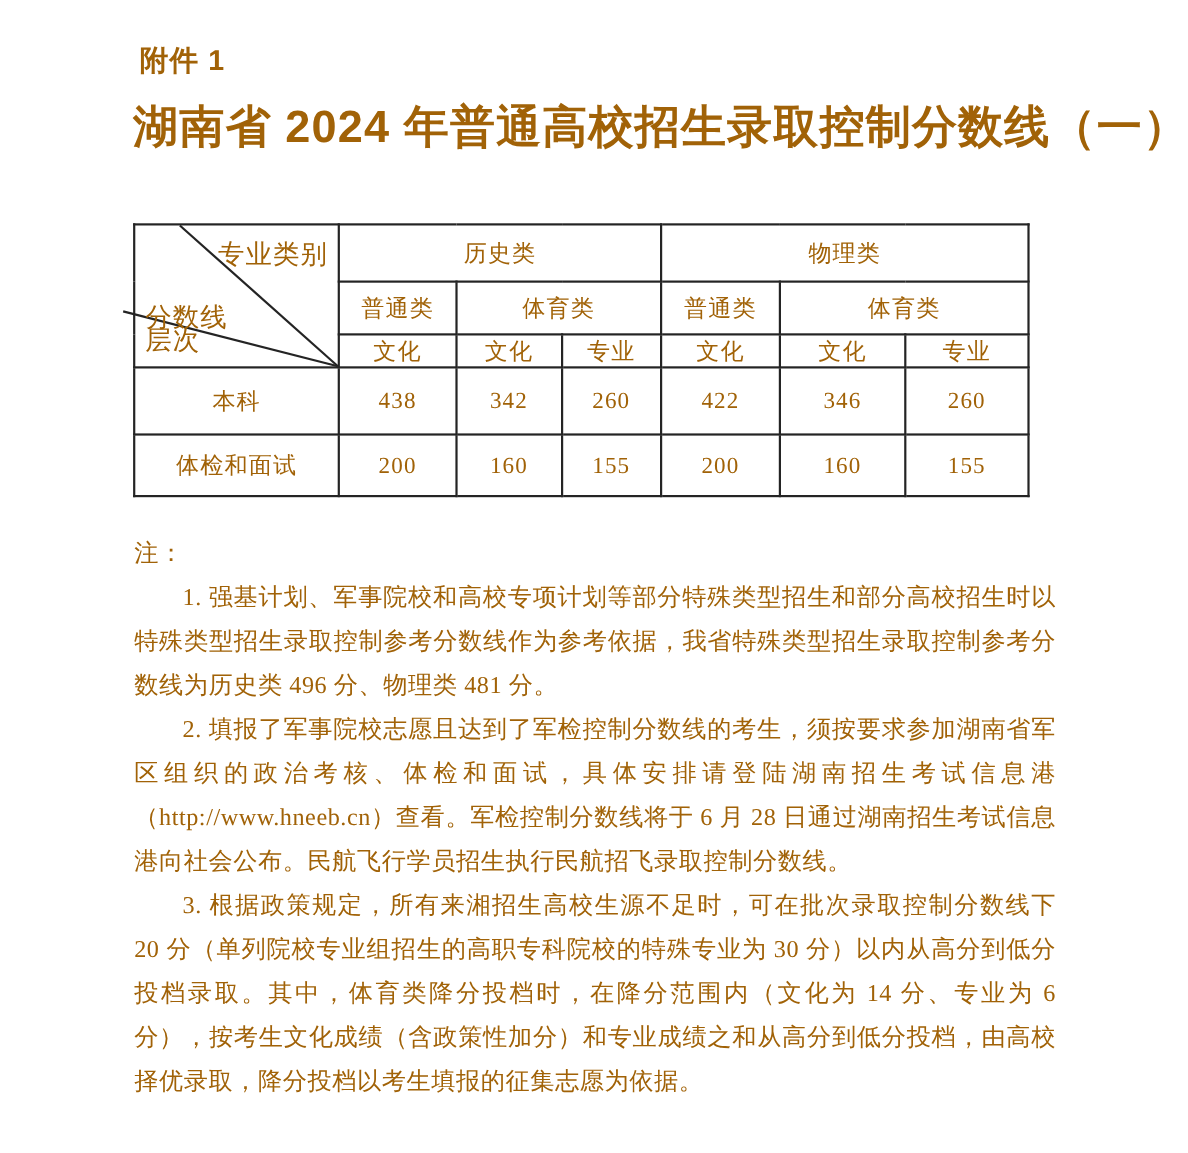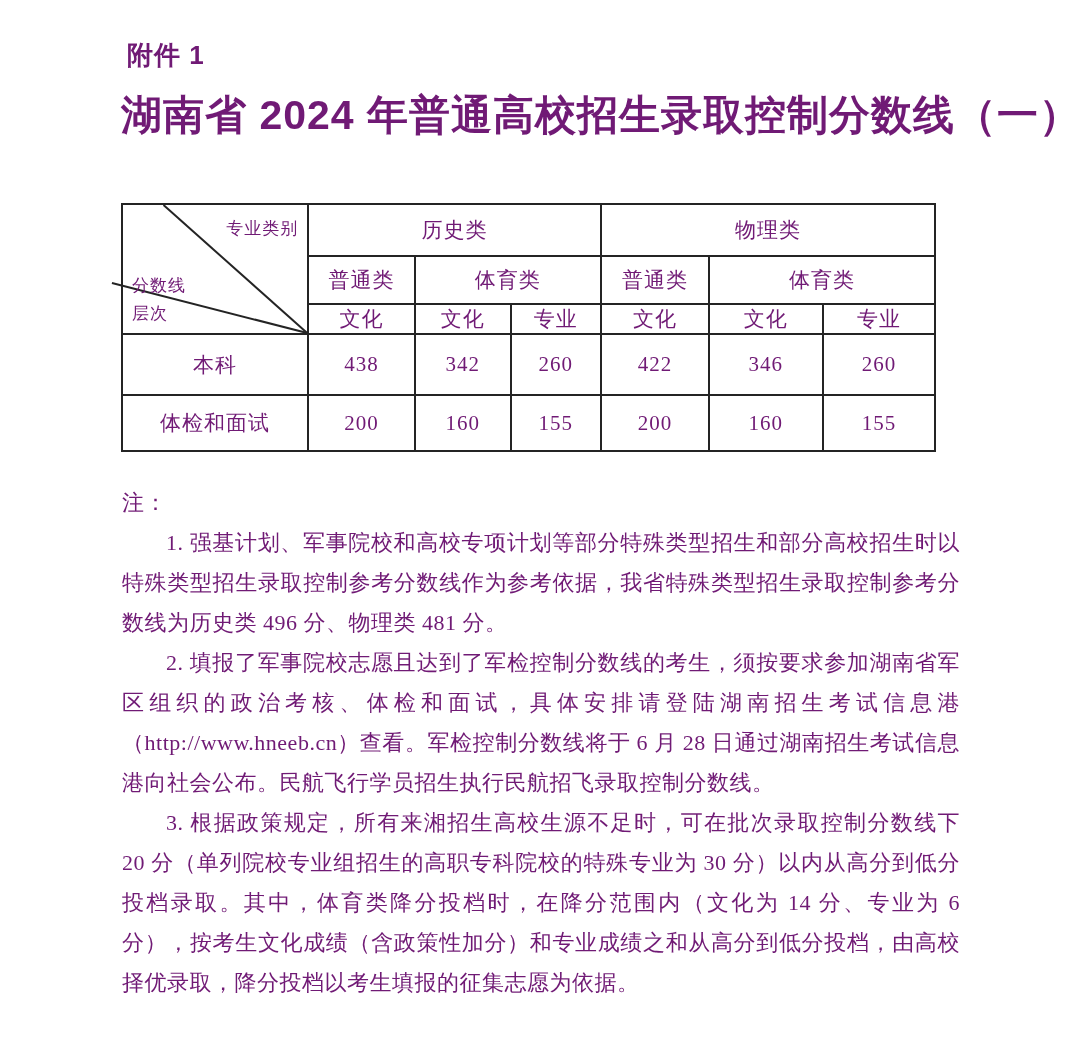--- a/index.html
+++ b/index.html
@@ -5,21 +5,21 @@
   html, body {
     margin: 0;
     padding: 0;
     background: #ffffff;
   }
   .page {
     position: relative;
     width: 1080px;
     height: 1048px;
     background: #ffffff;
-    color: #701a75;
+    color: #a16207;
     font-family: "Liberation Serif", "DejaVu Serif", serif;
     overflow: hidden;
   }
   .attachment {
     position: absolute;
     left: 127px;
     top: 38px;
     font-family: "Liberation Sans", "DejaVu Sans", sans-serif;
     font-weight: 600;
     font-size: 26px;
@@ -70,21 +70,21 @@
   }
   td.diag svg {
     position: absolute;
     left: 0; top: 0;
     width: 100%; height: 100%;
     overflow: visible;
     display: block;
   }
   td.diag .lbl {
     position: absolute;
-    font-size: 17px;
+    font-size: 24px;
     letter-spacing: 1px;
     line-height: 1;
     white-space: nowrap;
   }
   td.diag .d-tr { top: 15px; right: 9px; }
   td.diag .d-ml { left: 9px; top: 72px; }
   td.diag .d-bl { left: 9px; bottom: 11px; }
   .notes {
     position: absolute;
     left: 122px;

